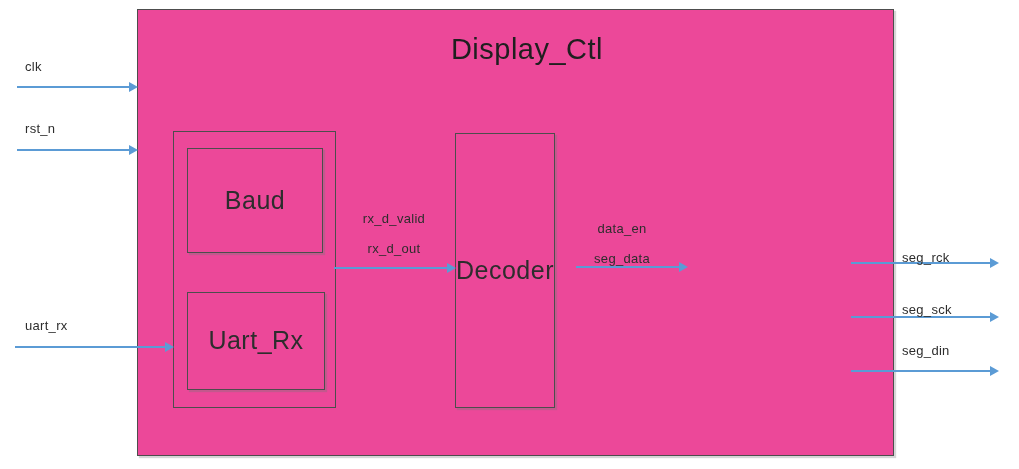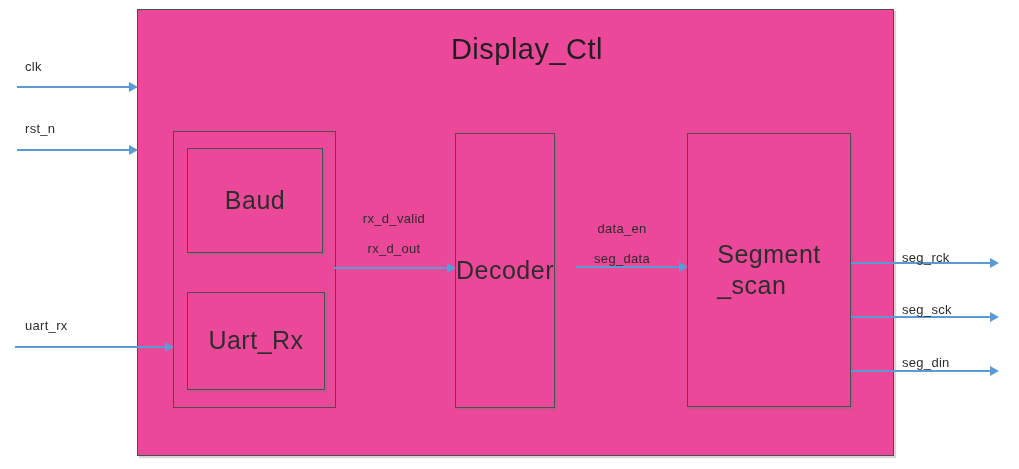--- a/index.html
+++ b/index.html
@@ -86,21 +86,21 @@
     white-space: nowrap;
     letter-spacing: 0.3px;
   }
   .lbl-clk    { left: 25px;  top: 59px;  }
   .lbl-rstn   { left: 25px;  top: 121px; }
   .lbl-uartrx { left: 25px;  top: 318px; }
   .lbl-rxpair   { left: 330px; top: 204px; width: 128px; text-align: center; line-height: 30px; }
   .lbl-datapair { left: 556px; top: 204px; width: 132px; text-align: center; line-height: 30px; margin-top: 10px; }
   .lbl-segrck { left: 902px; top: 250px; }
   .lbl-segsck { left: 902px; top: 302px; }
-  .lbl-segdin { left: 902px; top: 343px; margin-top: 12px; }
+  .lbl-segdin { left: 902px; top: 343px; }
 </style>
 </head>
 <body>
 
 <div class="canvas">
 
   <div class="box outer-box"></div>
   <div class="title">Display_Ctl</div>
 
   <div class="box container-box"></div>
@@ -108,26 +108,20 @@
     <span class="block-label">Baud</span>
   </div>
   <div class="box uartrx-box">
     <span class="block-label">Uart_Rx</span>
   </div>
 
   <div class="box decoder-box">
     <span class="block-label">Decoder</span>
   </div>
 
-  <div class="box segment-box">
-    <span class="block-label">
-      <span>Segment</span><br>
-      <span>_scan</span>
-    </span>
-  </div>
 
   <div class="arrow arrow-clk"></div>
   <div class="arrow arrow-rstn"></div>
   <div class="arrow arrow-uartrx"></div>
 
   <div class="arrow arrow-rx"></div>
   <div class="arrow arrow-data"></div>
 
   <div class="arrow arrow-segrck"></div>
   <div class="arrow arrow-segsck"></div>

